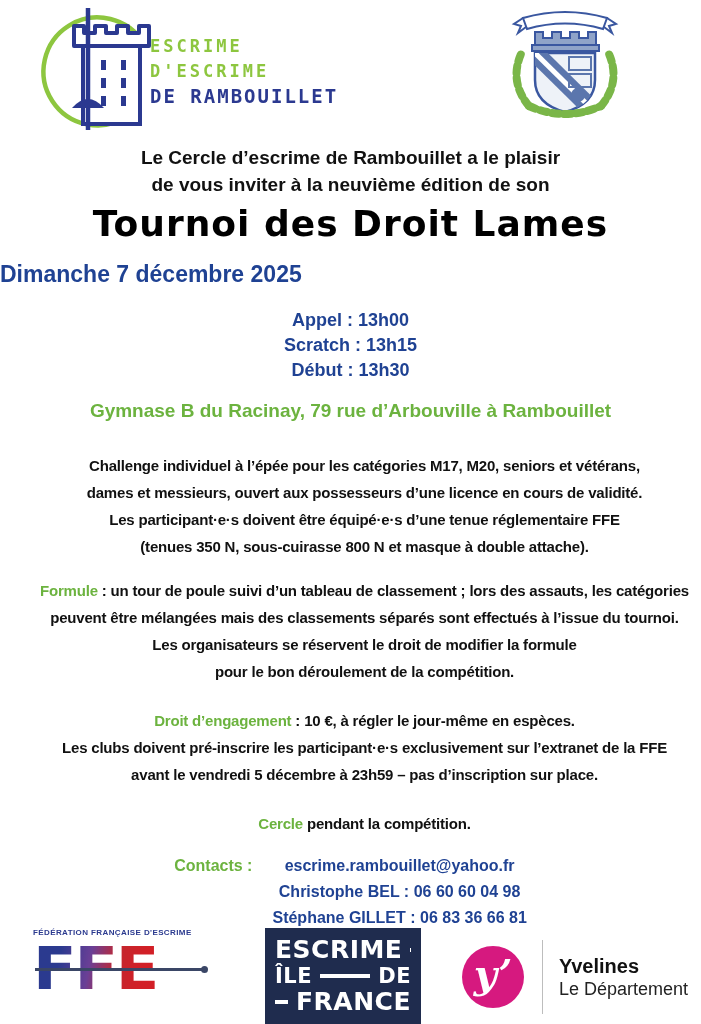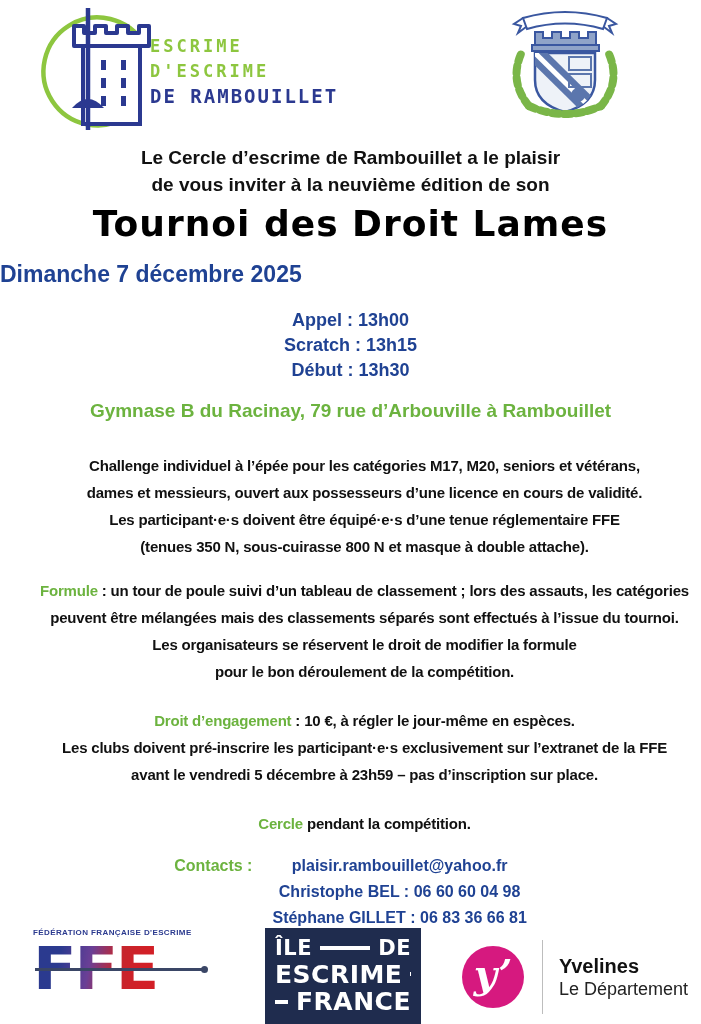--- a/index.html
+++ b/index.html
@@ -163,46 +163,46 @@
     <div>avant le vendredi 5 décembre à 23h59 – pas d’inscription sur place.</div>
   </div>
 
   <div class="para buvette">
     <div class="mixed"><span class="green-label">Cercle</span><span> pendant la compétition.</span></div>
   </div>
 
   <div class="contacts">
     <div class="contacts-label">Contacts :</div>
     <div class="contacts-list">
-      <div>plaisir.rambouillet@yahoo.fr</div>
+      <div>escrime.rambouillet@yahoo.fr</div>
       <div>Christophe BEL : 06 60 60 04 98</div>
       <div>Stéphane GILLET : 06 83 36 66 81</div>
     </div>
   </div>
 
   <div class="partners">
 
     <div class="ffe">
       <div class="ffe-caption">FÉDÉRATION FRANÇAISE D'ESCRIME</div>
       <div class="ffe-mark">
         <span class="ffe-acronym">FFE</span>
         <div class="ffe-epee-line"></div>
         <div class="ffe-epee-tip"></div>
       </div>
     </div>
 
     <div class="idf">
       <div class="idf-row">
+        <span class="idf-w1">ESCRIME</span>
+        <span class="idf-dash" style="width:22px;margin-left:8px;"></span>
+      </div>
+      <div class="idf-row">
         <span class="idf-w2">ÎLE</span>
         <span class="idf-dash" style="flex:1;margin:0 8px;"></span>
         <span class="idf-w3">DE</span>
-      </div>
-      <div class="idf-row">
-        <span class="idf-w1">ESCRIME</span>
-        <span class="idf-dash" style="width:22px;margin-left:8px;"></span>
       </div>
       <div class="idf-row">
         <span class="idf-dash" style="flex:1;margin-right:8px;"></span>
         <span class="idf-w4">FRANCE</span>
       </div>
     </div>
 
     <div class="yvelines">
       <div class="yv-circle">
         <span class="yv-monogram">y’</span>

